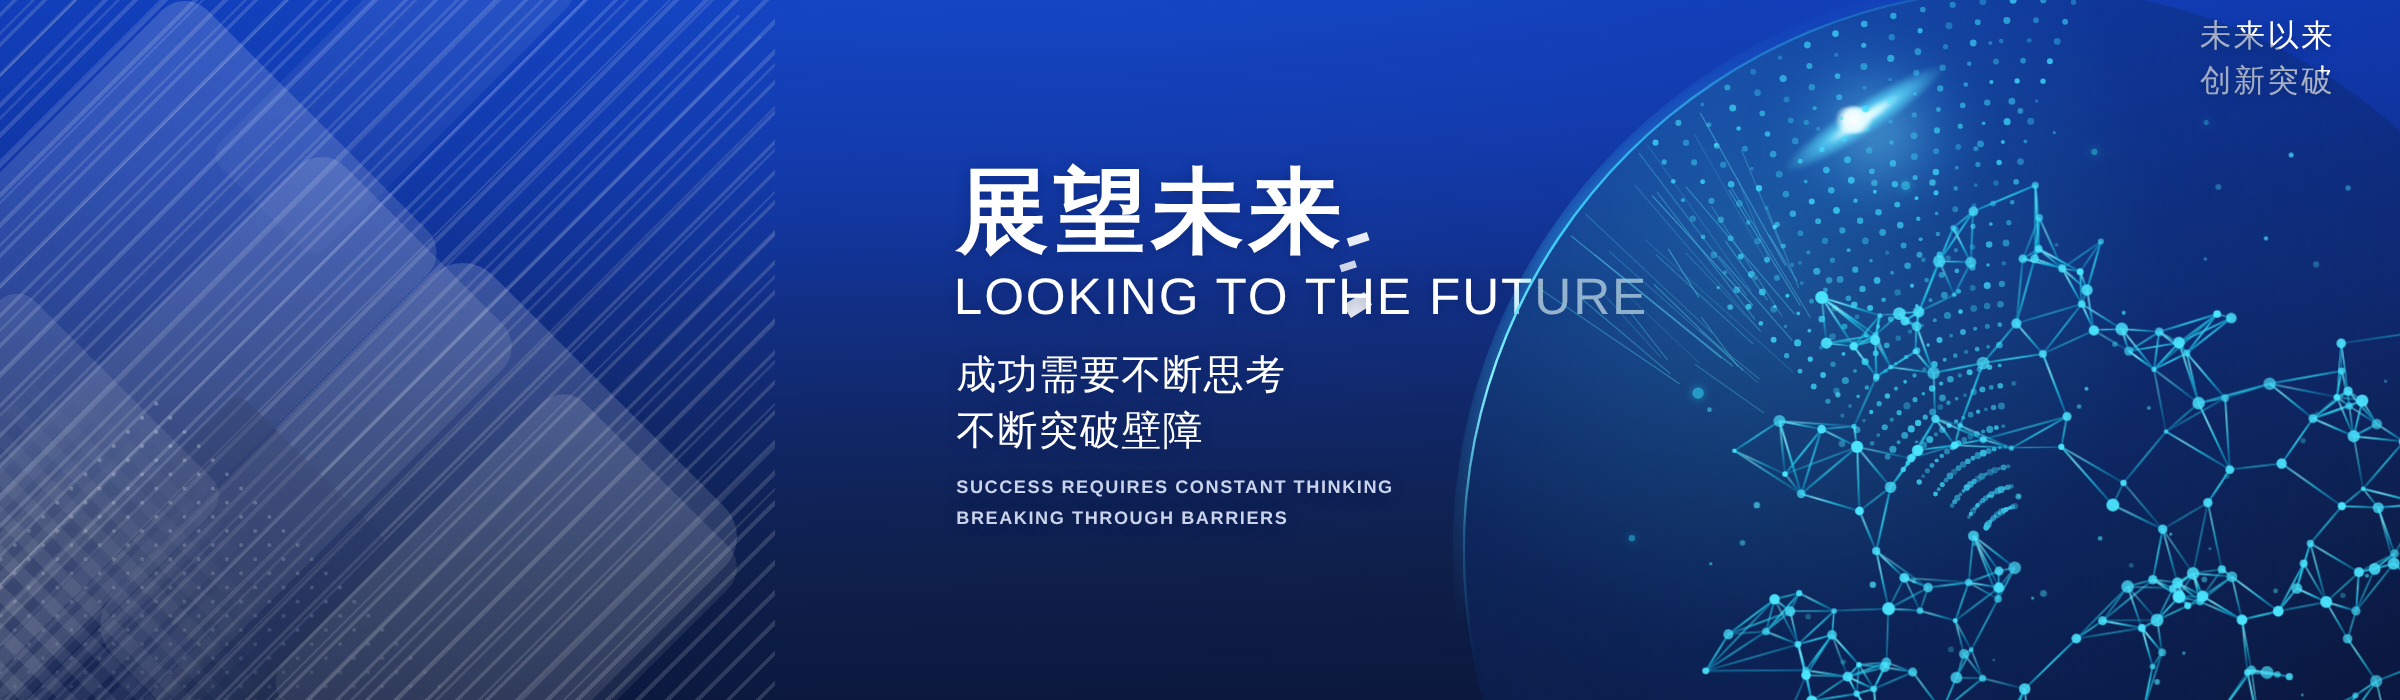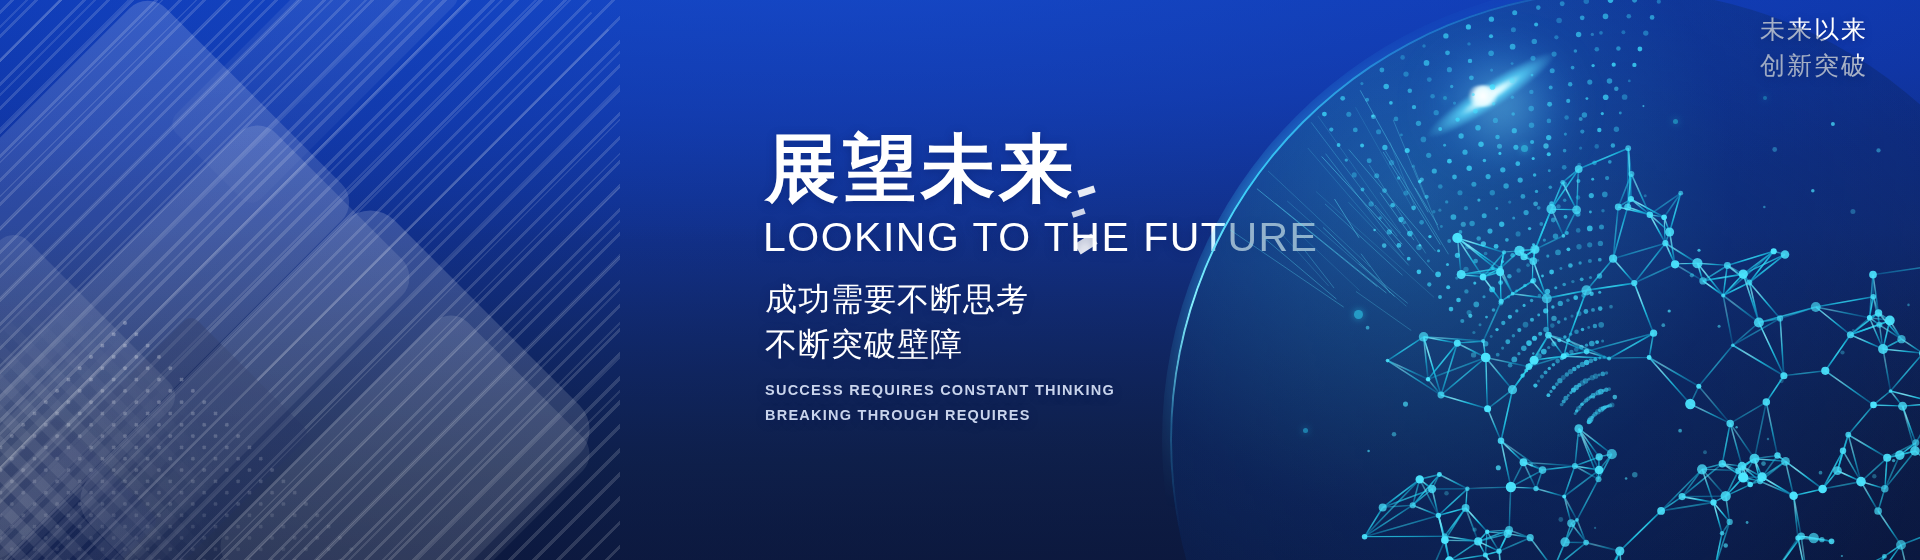--- a/index.html
+++ b/index.html
@@ -221,21 +221,21 @@
     <div>创新突破</div>
   </div>
 
   <div class="copy">
     <h1 class="headline-cn">展望未来</h1>
     <div class="headline-en">LOOKING TO THE FUTURE</div>
     <div class="sub-cn">成功需要不断思考</div>
     <div class="sub-cn">不断突破壁障</div>
     <div class="sub-en">
       <div>SUCCESS REQUIRES CONSTANT THINKING</div>
-      <div>BREAKING THROUGH REQUIRES</div>
+      <div>BREAKING THROUGH BARRIERS</div>
     </div>
   </div>
 
   <div class="spark" style="left:1354px;top:310px;width:9px;height:9px;"></div>
   <div class="spark" style="left:1521px;top:145px;width:7px;height:7px;"></div>
   <div class="spark" style="left:1673px;top:119px;width:5px;height:5px;opacity:.85;"></div>
   <div class="spark" style="left:1443px;top:96px;width:4px;height:4px;opacity:.7;"></div>
   <div class="spark" style="left:1763px;top:96px;width:4px;height:4px;opacity:.6;"></div>
   <div class="spark" style="left:1303px;top:428px;width:5px;height:5px;opacity:.8;"></div>
 

